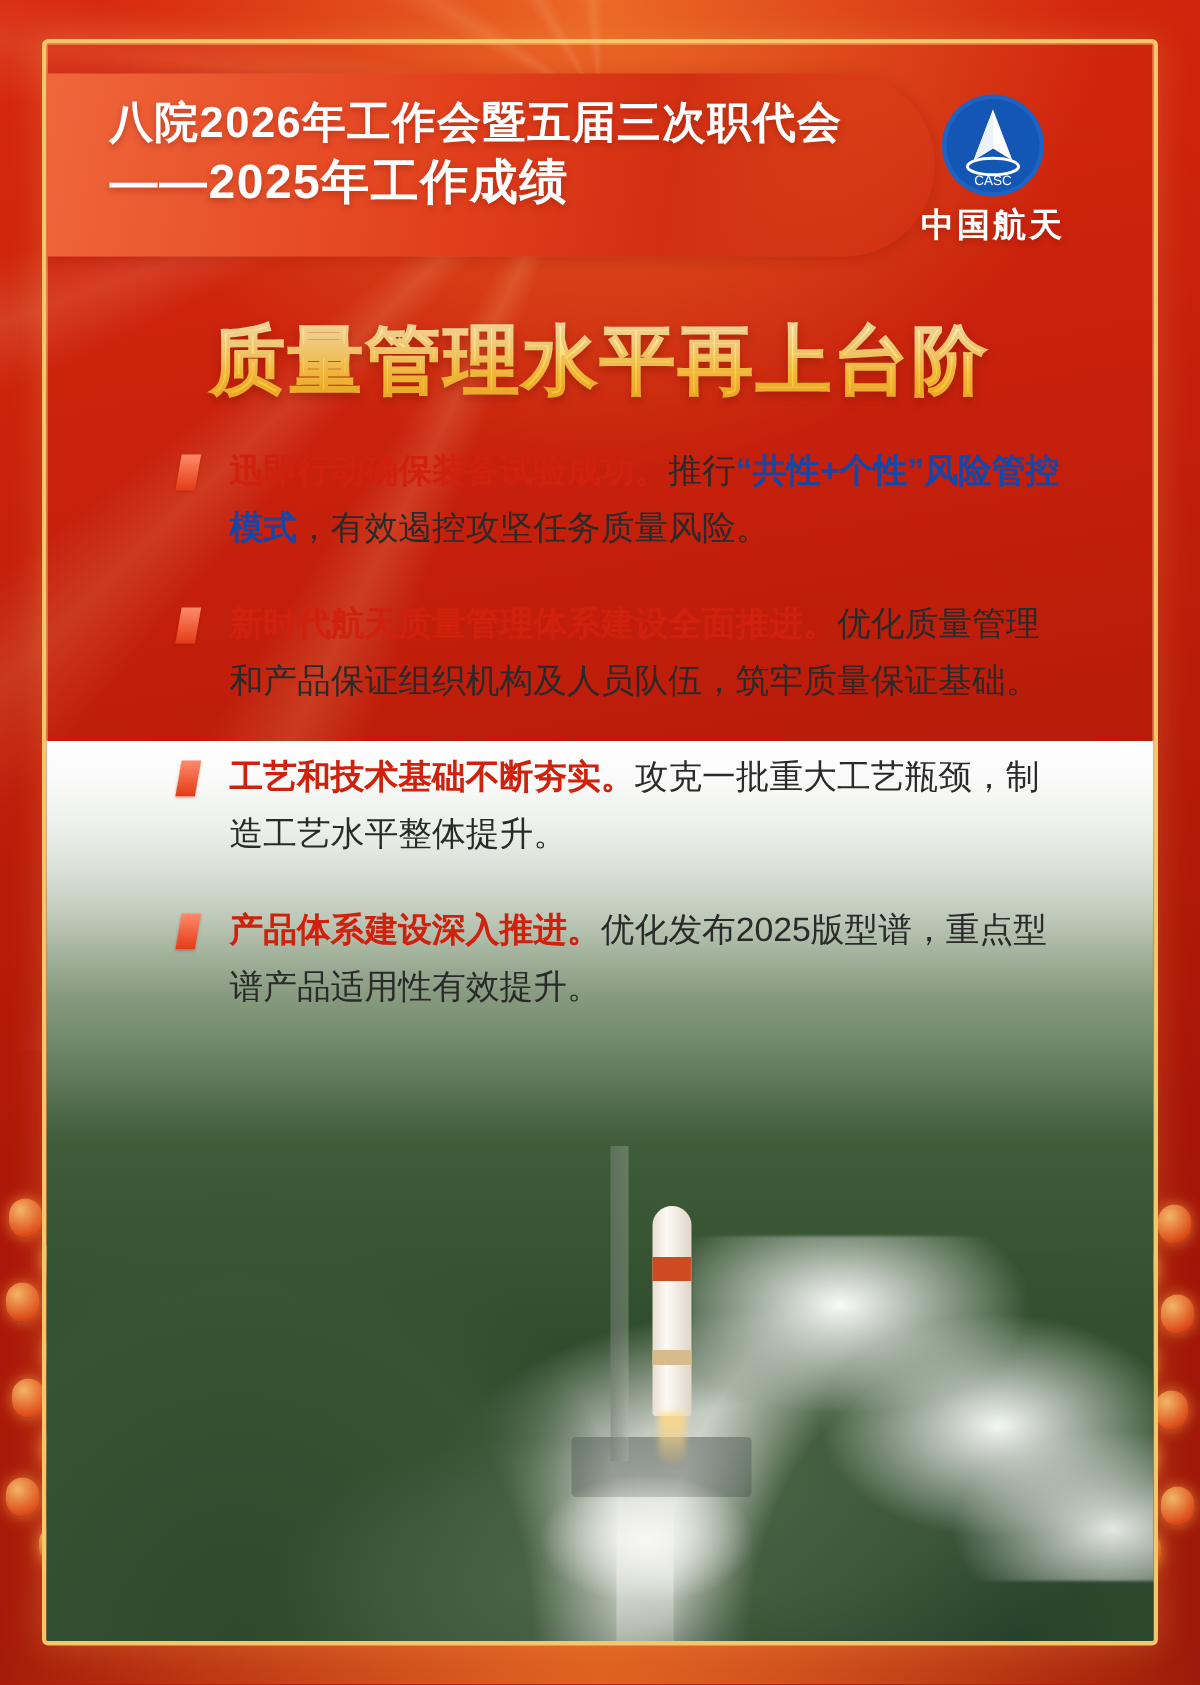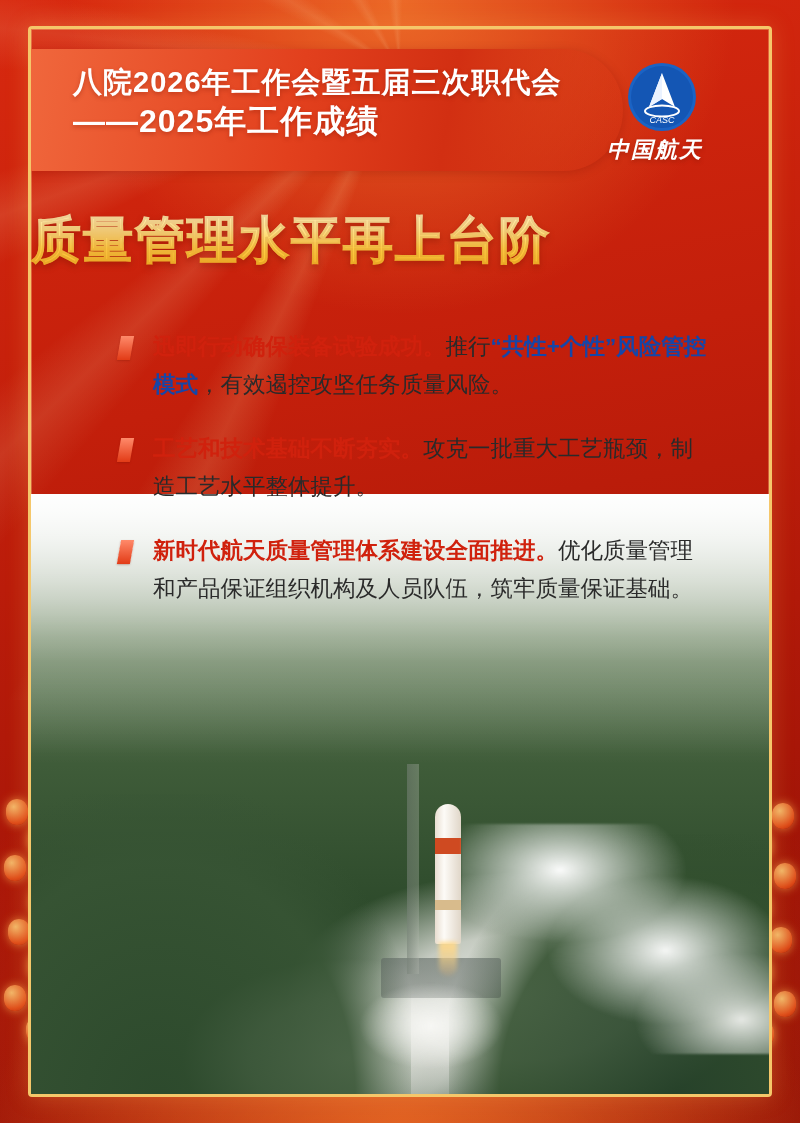--- a/index.html
+++ b/index.html
@@ -231,22 +231,21 @@
     font-size: 32px;
     line-height: 40px;
     white-space: nowrap;
   }
   
   .logo {
     position: absolute;
     right: 52px;
     top: 32px;
     width: 110px;
-    text-align: left;
-    font-style: italic;
+    text-align: center;
   }
   .logo .mark {
     width: 72px;
     height: 72px;
     margin: 0 auto;
   }
   .logo .name {
     margin-top: 2px;
     color: #ffffff;
     font-size: 22px;
@@ -254,39 +253,38 @@
     letter-spacing: 2px;
     text-shadow: 0 2px 4px rgba(120,20,0,0.4);
   }
 
   
   .main-title {
     position: absolute;
     left: 0;
     right: 0;
     top: 178px;
-    text-align: left;
+    text-align: center;
     font-size: 50px;
     font-weight: bold;
     letter-spacing: 2px;
     background: linear-gradient(to bottom, #fff6c9 0%, #ffe489 35%, #ffcf45 62%, #f7b41c 100%);
     -webkit-background-clip: text;
     background-clip: text;
     color: transparent;
     -webkit-text-stroke: 1px rgba(150,40,0,0.15);
     filter: drop-shadow(0 3px 3px rgba(130,20,0,0.45));
   }
 
   
   .list {
     position: absolute;
     left: 88px;
     right: 56px;
     top: 266px;
-    margin-top: 33px;
   }
   .item {
     position: relative;
     padding-left: 34px;
     margin-bottom: 26px;
   }
   .item .marker {
     position: absolute;
     left: 0;
     top: 8px;
@@ -384,28 +382,34 @@
       <div class="item">
         <span class="marker"></span>
         <div class="text">
           <span class="lead">迅即行动确保装备试验成功。</span><span>推行</span><span class="hl">“共性+个性”风险管控模式</span><span>，有效遏控攻坚任务质量风险。</span>
         </div>
       </div>
 
       <div class="item">
         <span class="marker"></span>
         <div class="text">
-          <span class="lead">工艺和技术基础不断夯实。</span><span>攻克一批重大工艺瓶颈，制造工艺水平整体提升。</span>
+          <span class="lead">新时代航天质量管理体系建设全面推进。</span><span>优化质量管理和产品保证组织机构及人员队伍，筑牢质量保证基础。</span>
         </div>
       </div>
 
       <div class="item">
         <span class="marker"></span>
         <div class="text">
-          <span class="lead">新时代航天质量管理体系建设全面推进。</span><span>优化质量管理和产品保证组织机构及人员队伍，筑牢质量保证基础。</span>
+          <span class="lead">工艺和技术基础不断夯实。</span><span>攻克一批重大工艺瓶颈，制造工艺水平整体提升。</span>
         </div>
       </div>
 
+      <div class="item">
+        <span class="marker"></span>
+        <div class="text">
+          <span class="lead">产品体系建设深入推进。</span><span>优化发布2025版型谱，重点型谱产品适用性有效提升。</span>
+        </div>
+      </div>
 
 
     </div>
   </div>
 </div>
 
 </body></html>

